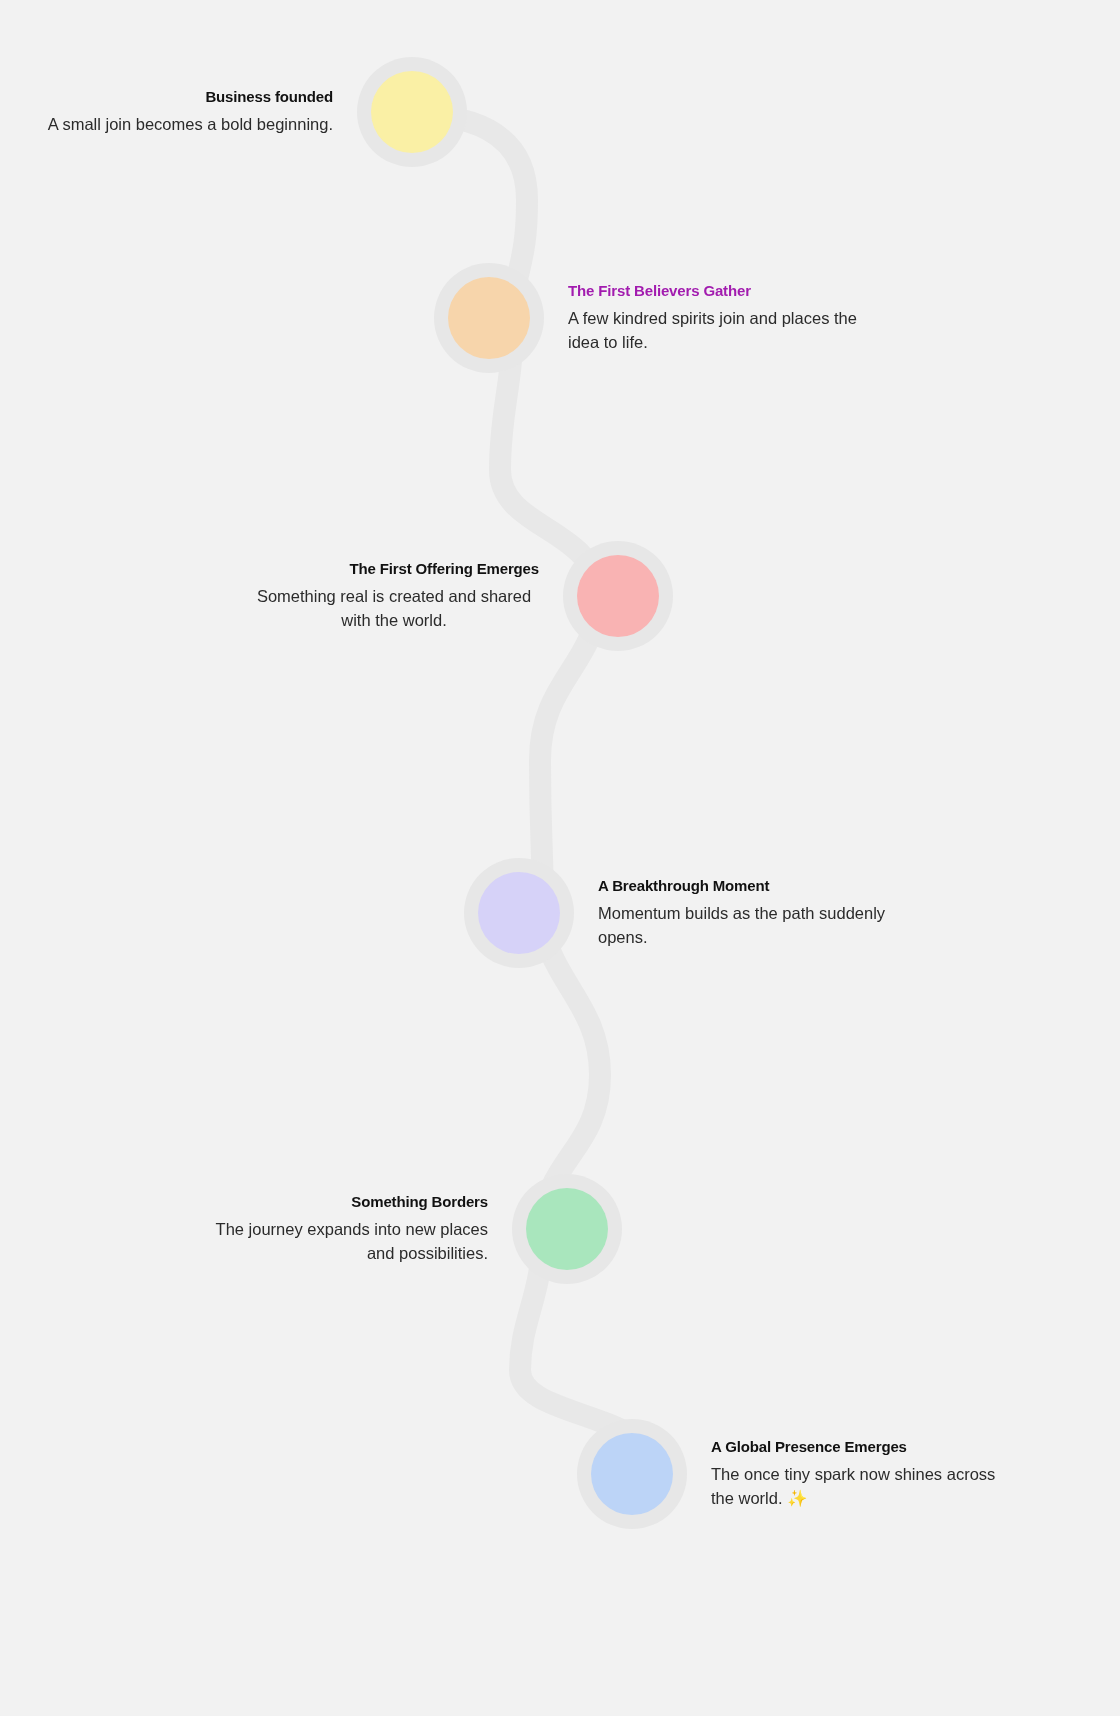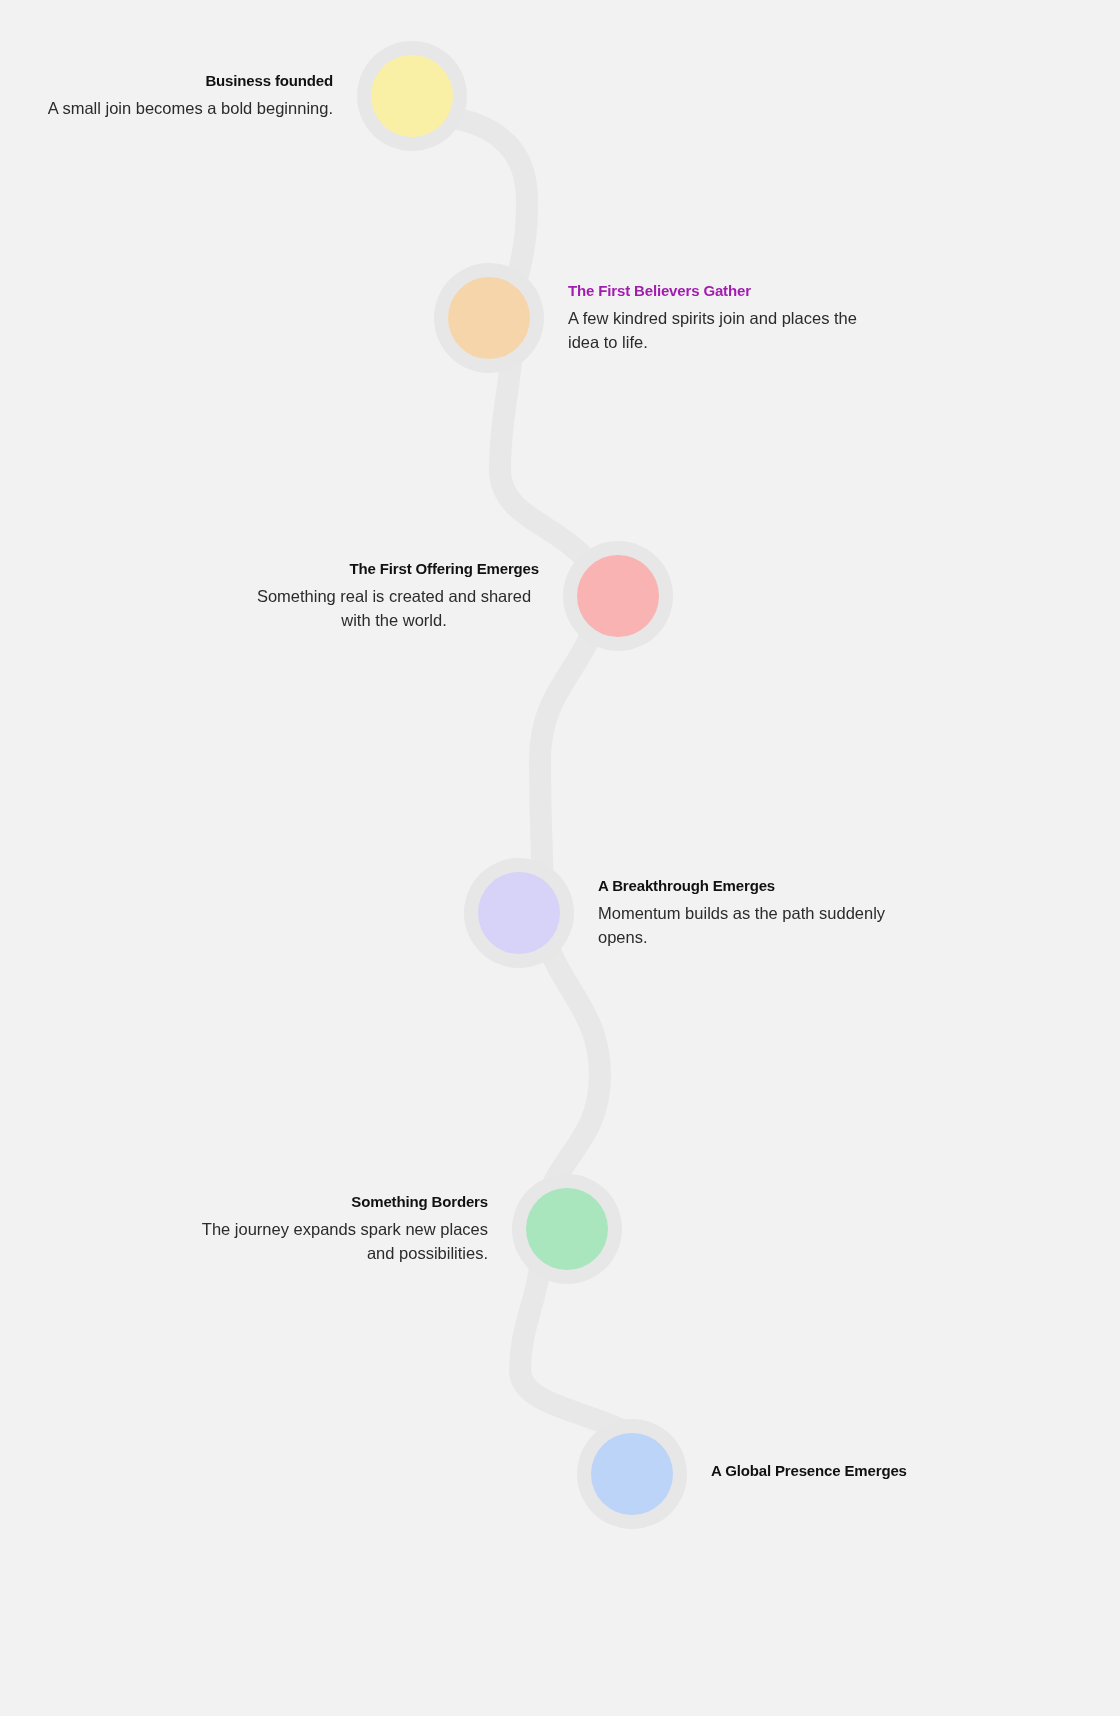--- a/index.html
+++ b/index.html
@@ -98,21 +98,21 @@
 </head>
 <body style="background: rgb(242, 242, 242);">
 
 <div id="timeline-root">
 
   <svg id="path-layer" viewBox="0 0 1120 1716" xmlns="http://www.w3.org/2000/svg">
     <path id="journey-connector" fill="none" stroke="#e8e8e8" stroke-width="22" stroke-linecap="round" stroke-linejoin="round" d="M 388 112 C 470 112, 527 130, 527 200 C 527 268, 513 270, 513 318 C 513 385, 500 410, 500 470 C 500 530, 598 528, 598 596 C 598 664, 540 680, 540 760 C 540 840, 543 850, 543 913 C 543 978, 600 1000, 600 1075 C 600 1150, 543 1160, 543 1229 C 543 1295, 520 1320, 520 1370 C 520 1420, 656 1410, 656 1474"></path>
   </svg>
 
   <div id="milestones-container">
-      <div class="milestone side-left" style="left: 43px; top: 41px; width: 400px;">
+      <div class="milestone side-left" style="left: 43px; top: 57px; width: 400px;">
         <div class="milestone-text">
           <div class="milestone-title" style="color: rgb(17, 17, 17);">Business founded</div>
           <div class="milestone-desc" style="color: rgb(43, 43, 43);">A small join becomes a bold beginning.</div>
         </div>
         <div class="node-halo" style="background: rgb(231, 231, 231);">
           <div class="node-disc" style="background: rgb(250, 240, 165);"></div>
         </div>
       </div>
       <div class="milestone side-right" style="left: 458px; top: 263px; width: 400px;">
         <div class="milestone-text">
@@ -127,39 +127,40 @@
         <div class="milestone-text">
           <div class="milestone-title" style="color: rgb(17, 17, 17);">The First Offering Emerges</div>
           <div class="milestone-desc" style="color: rgb(43, 43, 43); text-align: center;">Something real is created and shared with the world.</div>
         </div>
         <div class="node-halo" style="background: rgb(231, 231, 231);">
           <div class="node-disc" style="background: rgb(249, 179, 179);"></div>
         </div>
       </div>
       <div class="milestone side-right" style="left: 488px; top: 858px; width: 400px;">
         <div class="milestone-text">
-          <div class="milestone-title" style="color: rgb(17, 17, 17);">A Breakthrough Emerges</div>
+          <div class="milestone-title" style="color: rgb(17, 17, 17);">A Breakthrough Moment</div>
           <div class="milestone-desc" style="color: rgb(43, 43, 43);">Momentum builds as the path suddenly opens.</div>
         </div>
         <div class="node-halo" style="background: rgb(231, 231, 231);">
           <div class="node-disc" style="background: rgb(214, 210, 248);"></div>
         </div>
       </div>
       <div class="milestone side-left" style="left: 198px; top: 1174px; width: 400px;">
         <div class="milestone-text">
           <div class="milestone-title" style="color: rgb(17, 17, 17);">Something Borders</div>
-          <div class="milestone-desc" style="color: rgb(43, 43, 43);">The journey expands spark new places and possibilities.</div>
+          <div class="milestone-desc" style="color: rgb(43, 43, 43);">The journey expands into new places and possibilities.</div>
         </div>
         <div class="node-halo" style="background: rgb(231, 231, 231);">
           <div class="node-disc" style="background: rgb(169, 230, 189);"></div>
         </div>
       </div>
       <div class="milestone side-right" style="left: 601px; top: 1419px; width: 400px;">
         <div class="milestone-text">
           <div class="milestone-title" style="color: rgb(17, 17, 17);">A Global Presence Emerges</div>
+          <div class="milestone-desc" style="color: rgb(43, 43, 43);">The once tiny spark now shines across the world. ✨</div>
         </div>
         <div class="node-halo" style="background: rgb(231, 231, 231);">
           <div class="node-disc" style="background: rgb(188, 212, 247);"></div>
         </div>
       </div>
     </div>
 
 </div>
 
 </body></html>

